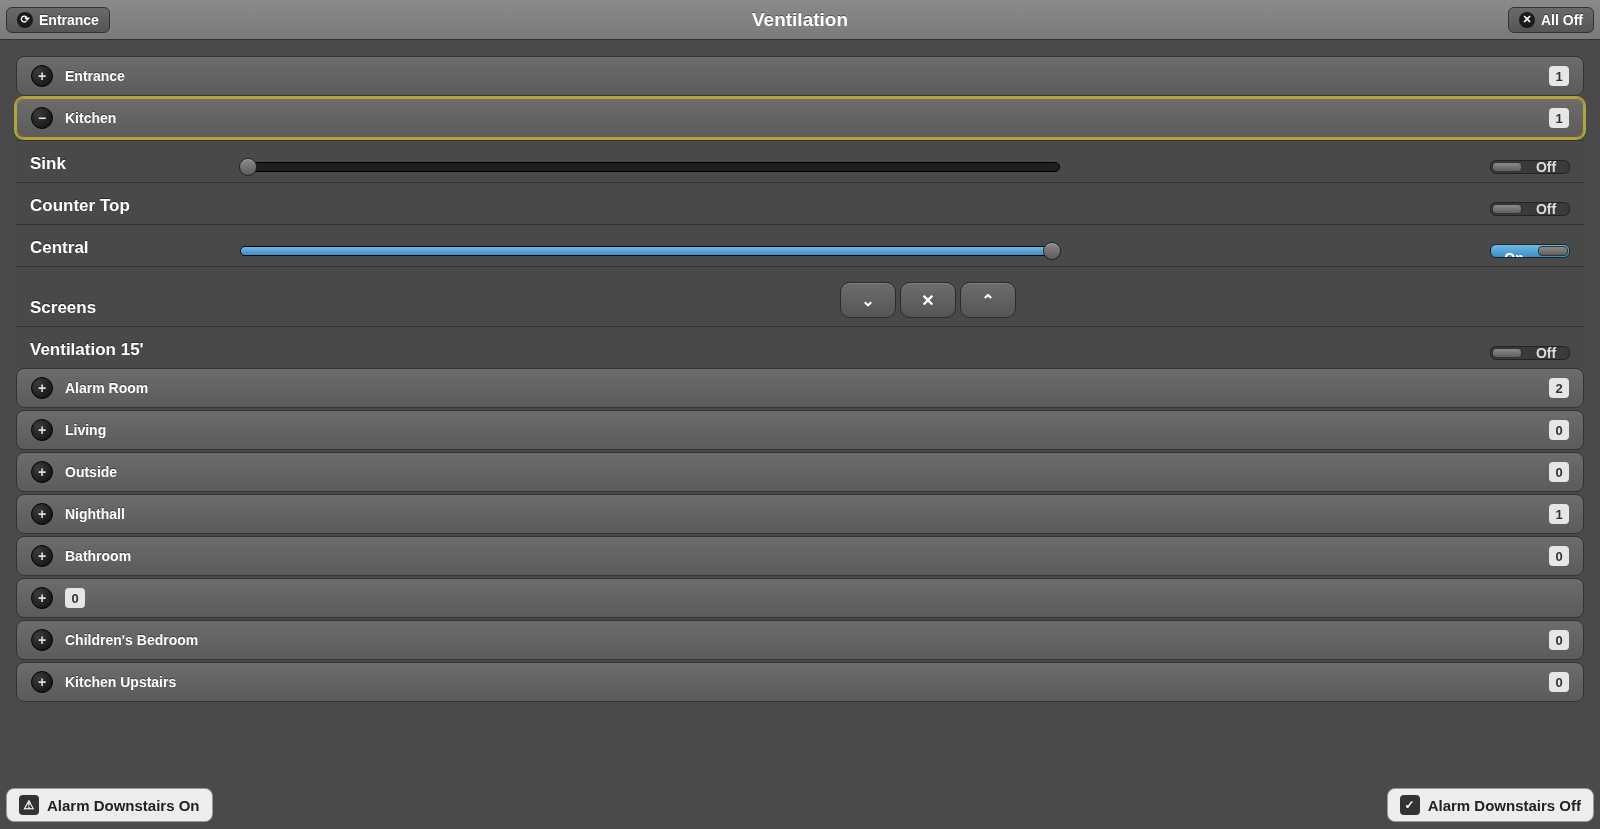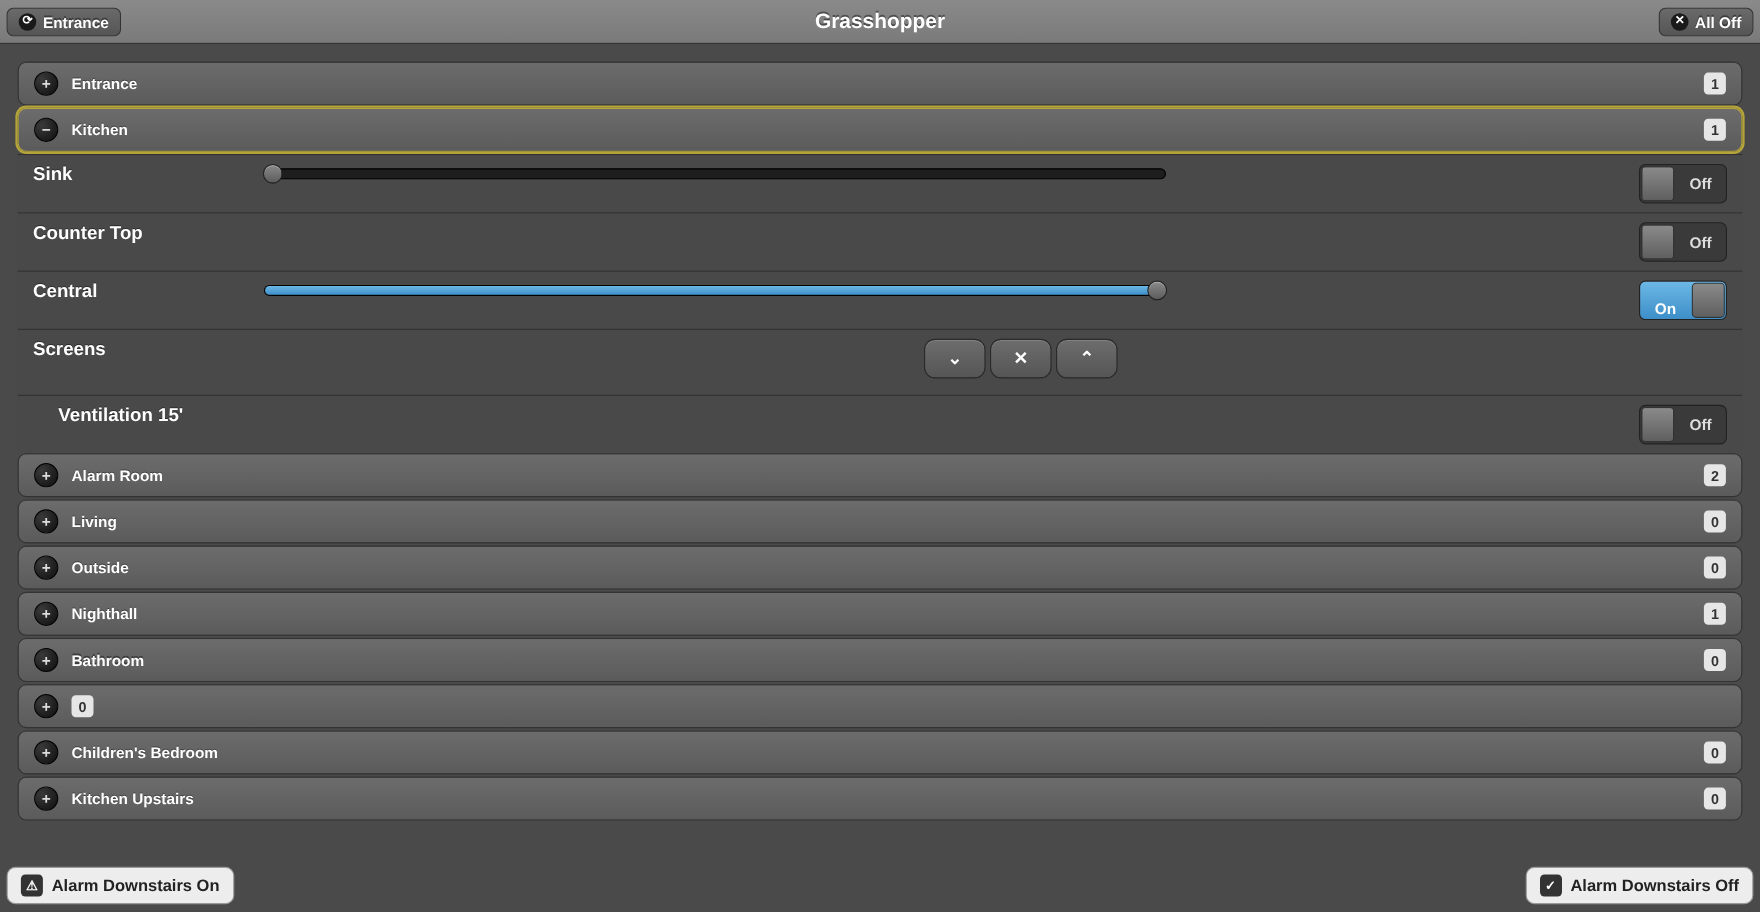--- a/index.html
+++ b/index.html
@@ -105,21 +105,21 @@
     align-items: center;
     justify-content: center;
   }
 
   
   .devices {
     margin-top: 0;
   }
   .device-row {
     display: flex;
-    align-items: flex-start;
+    align-items: flex-end;
     min-height: 42px;
     background: #494949;
     border-top: 1px solid #333;
     padding: 8px 14px;
   }
   .device-row:first-child { border-top: 1px solid #333; }
   .device-label {
     width: 210px;
     font-weight: bold;
     font-size: 17px;
@@ -141,21 +141,21 @@
   .slider-thumb {
     position:absolute; top:0; width:18px; height:18px; border-radius:50%;
     background: linear-gradient(#8a8a8a,#5c5c5c);
     border:1px solid #222; box-shadow: inset 0 1px 0 rgba(255,255,255,.3);
     transform: translateX(-50%);
     cursor: pointer;
   }
 
   
   .toggle {
-    width: 80px; height: 36px; border-radius: 6px; overflow:hidden; display:flex;
+    width: 80px; height: 14px; border-radius: 6px; overflow:hidden; display:flex;
     border:1px solid #222; cursor:pointer;
   }
   .toggle .half { flex:1; display:flex; align-items:center; justify-content:center; font-weight:bold; font-size:14px;}
   .toggle .knob { width: 30px; background: linear-gradient(#8a8a8a,#5f5f5f); border:1px solid #333; border-radius:4px; margin:1px;}
   .toggle.off { background:#3a3a3a; }
   .toggle.off .half { color:#ddd; }
   .toggle.on  { background: linear-gradient(#6cb8e6,#3d8fc9); }
   .toggle.on .half { color:#fff;margin-top:13px; }
 
   
@@ -189,21 +189,21 @@
   .bb-right { margin-left:auto; }
 </style>
 </head>
 <body>
 
 <div class="topbar">
   <button class="tb-btn">
     <span class="ic">⟳</span>
     <span>Entrance</span>
   </button>
-  <div class="topbar-title">Grasshopper</div>
+  <div class="topbar-title">Ventilation</div>
   <button class="tb-btn tb-right">
     <span class="ic">✕</span>
     <span>All Off</span>
   </button>
 </div>
 
 <div class="main">
 
   <div class="room-row">
     <span class="room-icon">+</span>
@@ -275,21 +275,21 @@
             </div>
           <div class="b">
               <span>⌃</span>
             </div>
         </div>
       </div>
       <div class="device-right"></div>
     </div>
 
     <div class="device-row">
-      <div class="device-label" style="width:auto;margin-left:23px;">Ventilation 15'</div>
+      <div class="device-label" style="width:auto;">Ventilation 15'</div>
       <div class="device-mid"></div>
       <div class="device-right">
         <div class="toggle off">
           <div class="knob"></div>
           <div class="half">Off</div>
         </div>
       </div>
     </div>
   </div>
 

